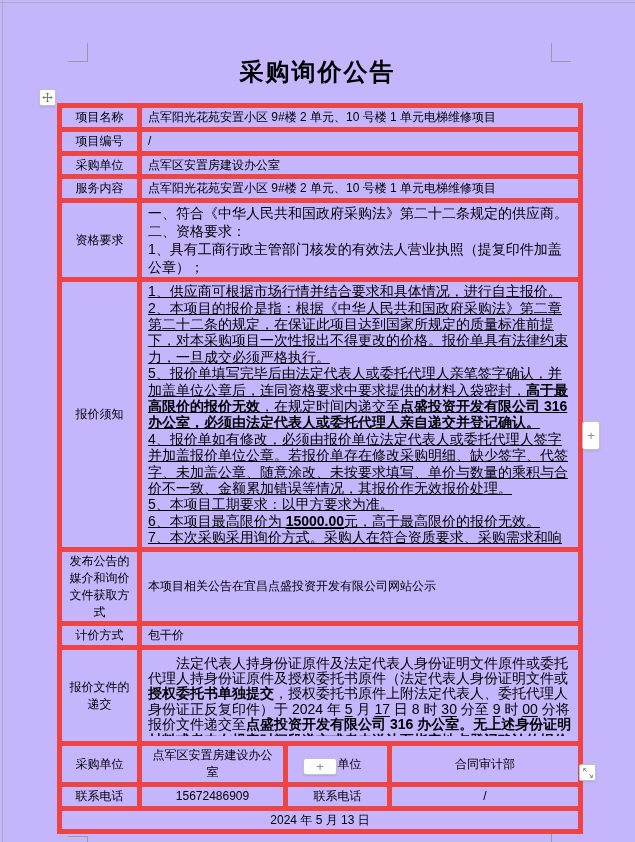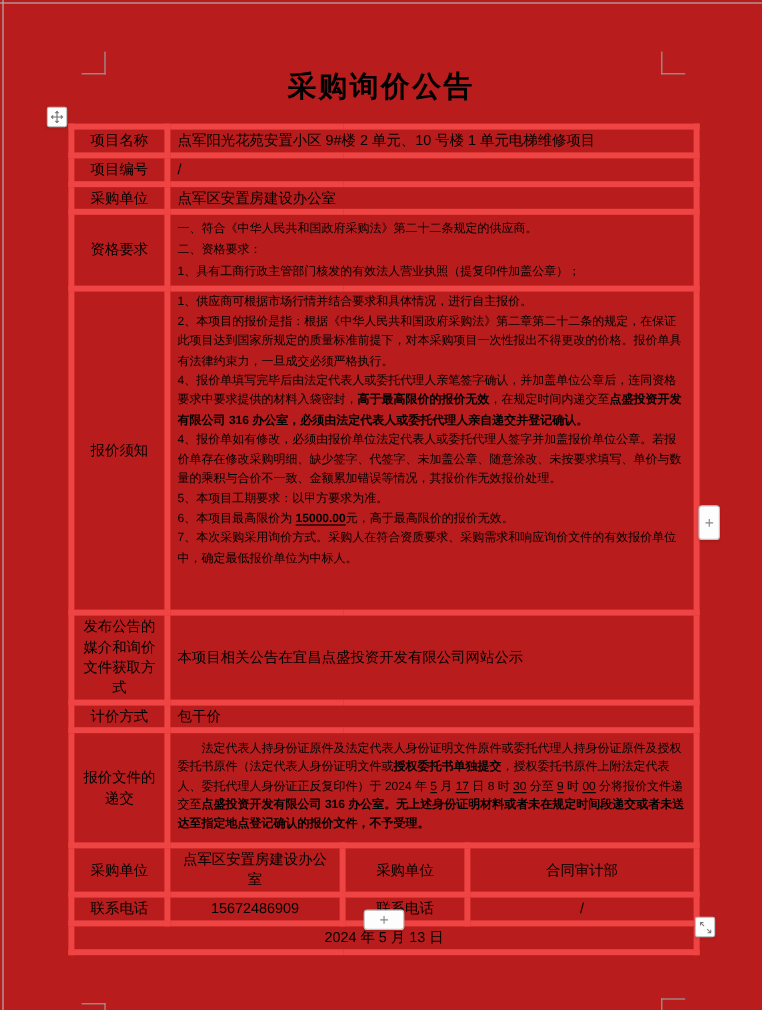--- a/index.html
+++ b/index.html
@@ -1,40 +1,40 @@
 <!DOCTYPE html>
 <html><head>
 <meta charset="utf-8">
 <style>
   html,body{margin:0;padding:0;background:#ffffff;}
-  .page{position:relative;width:635px;height:842px;background:#b91c1c;color:#000;
+  .page{position:relative;width:635px;height:842px;background:#c4b5fd;color:#000;
         font-family:"Liberation Sans",sans-serif;overflow:hidden;}
   .edge-left{position:absolute;left:2px;top:0;width:1px;height:842px;background:#aeaeae;}
   .edge-top{position:absolute;left:0;top:2px;width:635px;height:1px;background:#aeaeae;}
 
   .crop{position:absolute;border:0 solid #9b9b9b;}
   .crop.tl{left:68px;top:43px;width:19px;height:18px;border-right-width:1px;border-bottom-width:1px;}
   .crop.tr{left:551px;top:43px;width:19px;height:18px;border-left-width:1px;border-bottom-width:1px;}
   .crop.bl{left:68px;top:836px;width:19px;height:6px;border-top-width:1px;border-right-width:1px;}
   .crop.br{left:551px;top:832px;width:19px;height:10px;border-top-width:1px;border-left-width:1px;}
 
   .doc-title{position:absolute;left:0;top:56px;width:100%;margin:0;text-align:center;
              font-family:"Liberation Serif",serif;font-weight:bold;font-size:24px;letter-spacing:2px;}
 
   table.doc{position:absolute;left:57px;top:103px;width:521px;border-collapse:collapse;table-layout:fixed;}
   table.doc td{border:5px solid #ef4444;font-size:12px;vertical-align:middle;padding:1px 6px;
                overflow:hidden;word-break:break-all;line-height:1.4;}
   td.lbl{text-align:center;padding:1px 3px;}
   td.top{vertical-align:top;}
   .clip{overflow:hidden;}
-  .rich p{margin:0;font-size:10px;}
+  .rich p{margin:0;font-size:14px;}
   .cell-qual p{line-height:18px;}
   .cell-qual{height:57px;padding-top:2px;}
   .cell-notice p{line-height:16.4px;}
-  .cell-notice{height:261px;}
+  .cell-notice{height:261px;text-decoration:underline;}
   .cell-sub{height:86px;padding-top:6px;}
   .cell-sub p{line-height:15.4px;text-indent:2em;}
   .media-lbl{text-align:left;line-height:16px;padding:1px 3px;}
   .b{font-weight:bold;}
   .u{text-decoration:underline;text-underline-offset:2px;}
   td.ctr{text-align:center;}
   td.date-cell{text-align:center;padding-right:5px;font-size:12px;}
 
   .handle{position:absolute;background:#fdfdfd;border:1px solid #c2c2c2;border-radius:3px;
           box-shadow:0 1px 2px rgba(0,0,0,.10);display:flex;align-items:center;justify-content:center;
@@ -81,39 +81,43 @@
         <td colspan="3">点军阳光花苑安置小区 9#楼 2 单元、10 号楼 1 单元电梯维修项目</td>
       </tr>
       <tr style="height:22px">
         <td class="lbl">项目编号</td>
         <td colspan="3">/</td>
       </tr>
       <tr style="height:22px">
         <td class="lbl">采购单位</td>
         <td colspan="3">点军区安置房建设办公室</td>
       </tr>
+      <tr style="height:22px">
+        <td class="lbl">服务内容</td>
+        <td colspan="3">点军阳光花苑安置小区 9#楼 2 单元、10 号楼 1 单元电梯维修项目</td>
+      </tr>
 
       <tr style="height:63px">
         <td class="lbl">资格要求</td>
         <td colspan="3" class="top cell-qual">
           <div class="clip rich">
               <p><span>一、符合《中华人民共和国政府采购法》第二十二条规定的供应商。</span></p>
               <p><span>二、资格要求：</span></p>
               <p><span>1、具有工商行政主管部门核发的有效法人营业执照（提复印件加盖公章）；</span></p>
             </div>
         </td>
       </tr>
 
       <tr style="height:269px">
         <td class="lbl">报价须知</td>
         <td colspan="3" class="top cell-notice">
           <div class="clip rich" style="height:263px">
               <p><span>1、供应商可根据市场行情并结合要求和具体情况，进行自主报价。</span></p>
               <p><span>2、本项目的报价是指：根据《中华人民共和国政府采购法》第二章第二十二条的规定，在保证此项目达到国家所规定的质量标准前提下，对本采购项目一次性报出不得更改的价格。报价单具有法律约束力，一旦成交必须严格执行。</span></p>
-              <p><span>4、报价单填写完毕后由法定代表人或委托代理人亲笔签字确认，并加盖单位公章后，连同资格要求中要求提供的材料入袋密封，</span><span class="b">高于最高限价的报价无效</span><span>，在规定时间内递交至</span><span class="b">点盛投资开发有限公司 316 办公室，必须由法定代表人或委托代理人亲自递交并登记确认。</span></p>
+              <p><span>5、报价单填写完毕后由法定代表人或委托代理人亲笔签字确认，并加盖单位公章后，连同资格要求中要求提供的材料入袋密封，</span><span class="b">高于最高限价的报价无效</span><span>，在规定时间内递交至</span><span class="b">点盛投资开发有限公司 316 办公室，必须由法定代表人或委托代理人亲自递交并登记确认。</span></p>
               <p><span>4、报价单如有修改，必须由报价单位法定代表人或委托代理人签字并加盖报价单位公章。若报价单存在修改采购明细、缺少签字、代签字、未加盖公章、随意涂改、未按要求填写、单价与数量的乘积与合价不一致、金额累加错误等情况，其报价作无效报价处理。</span></p>
               <p><span>5、本项目工期要求：以甲方要求为准。</span></p>
               <p><span>6、本项目最高限价为 </span><span class="b u">15000.00</span><span>元，高于最高限价的报价无效。</span></p>
               <p><span>7、本次采购采用询价方式。采购人在符合资质要求、采购需求和响应询价文件的有效报价单位中，确定最低报价单位为中标人。</span></p>
               <p></p>
             </div>
         </td>
       </tr>
 
       <tr style="height:50px">

